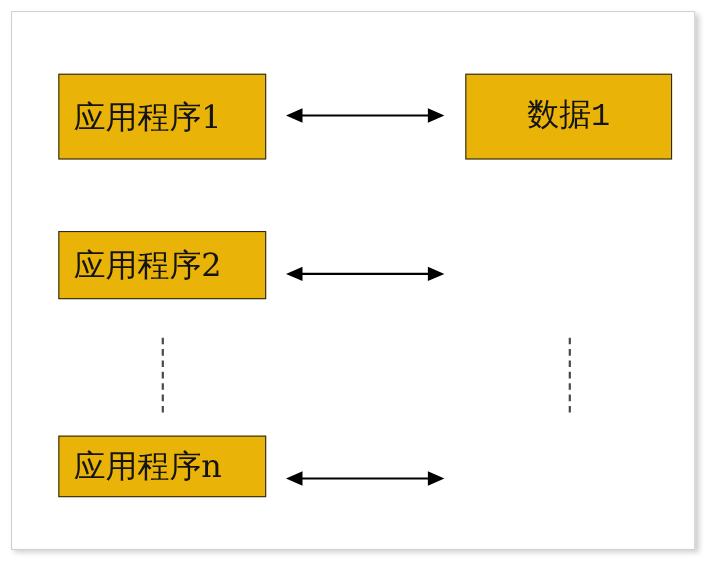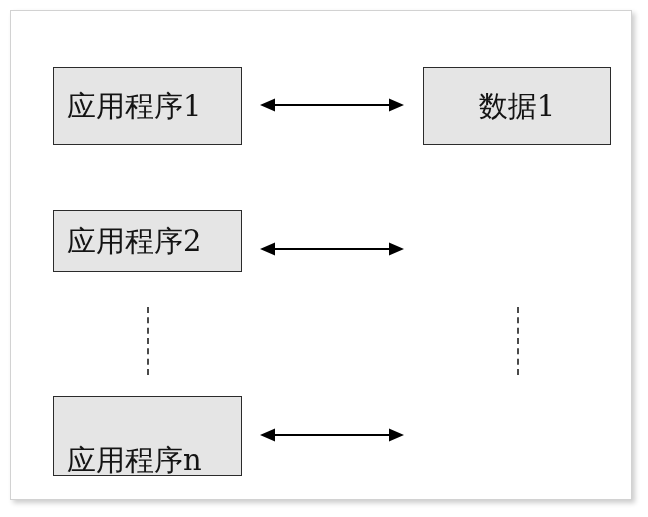--- a/index.html
+++ b/index.html
@@ -25,44 +25,44 @@
     box-sizing: border-box;
     background: #ffffff;
     border: 1px solid #d2d2d2;
     box-shadow: 3px 3px 5px rgba(0,0,0,0.20);
   }
 
   
   .node-box {
     position: absolute;
     box-sizing: border-box;
-    background: #e5e5e5;
+    background: #eab308;
     border: 1.6px solid #2b2b2b;
     display: flex;
     align-items: center;
   }
   .node-label {
     font-size: 29px;
     line-height: 1;
     color: #141414;
     white-space: nowrap;
     font-family: "DejaVu Serif", "Liberation Serif", serif;
   }
 
   
   .node-box.left  { left: 42px;  width: 189px; }
   .node-box.left .node-label  { padding-left: 13px; }
   
   .node-box.right { left: 412px; width: 188px; }
-  .node-box.right .node-label { width: 100%; text-align: center; }
+  .node-box.right .node-label { width: 100%; text-align: center; font-family: Liberation Mono, monospace; }
 
   
   .row-1 { top: 56px;  height: 78px; }
   .row-2 { top: 199px; height: 62px; }
-  .row-3 { top: 385px; height: 80px; align-items: flex-end; }
+  .row-3 { top: 385px; height: 56px; }
 
   
   .connector {
     position: absolute;
     left: 246px;
     width: 150px;
     height: 24px;
   }
   .connector.arrow-1 { top: 82px;  }
   .connector.arrow-2 { top: 226px; }

